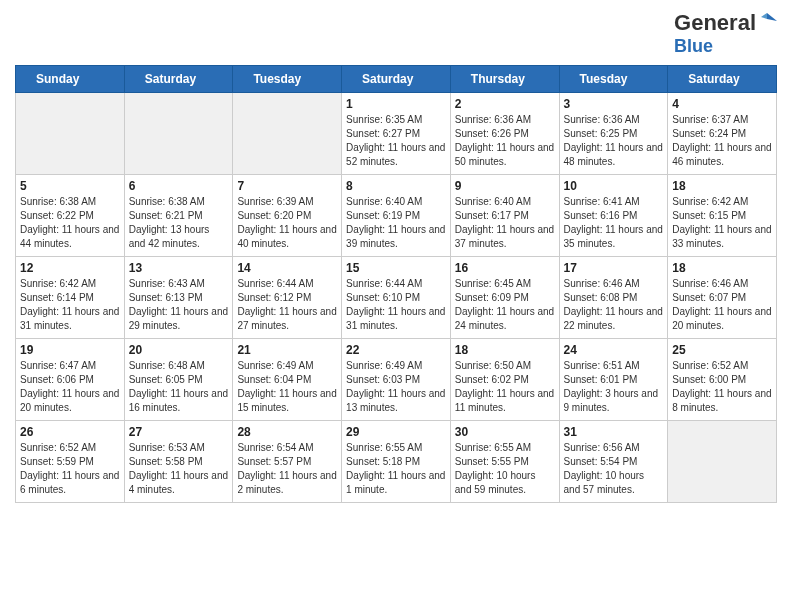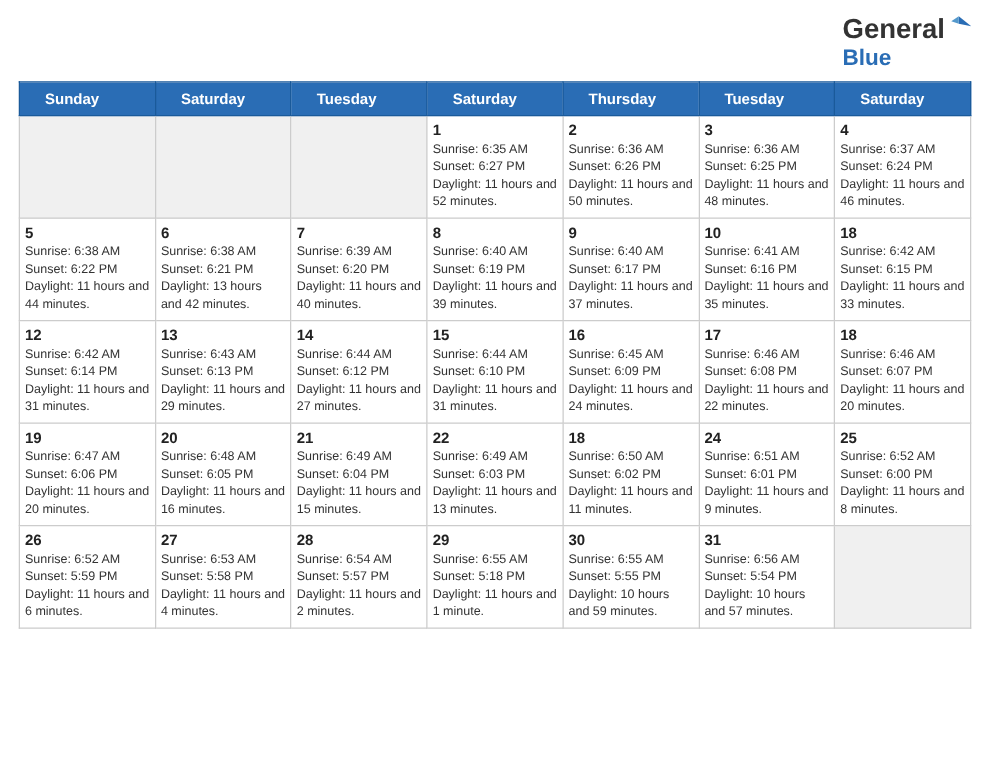--- a/index.html
+++ b/index.html
@@ -311,21 +311,21 @@
               <div>Sunrise: 6:50 AM</div>
               <div>Sunset: 6:02 PM</div>
               <div>Daylight: 11 hours and 11 minutes.</div>
             </div>
           </td>
           <td>
             <div class="day-number">24</div>
             <div class="day-info">
               <div>Sunrise: 6:51 AM</div>
               <div>Sunset: 6:01 PM</div>
-              <div>Daylight: 11 hours and 9 minutes.</div>
+              <div>Daylight: 3 hours and 9 minutes.</div>
             </div>
           </td>
           <td>
             <div class="day-number">25</div>
             <div class="day-info">
               <div>Sunrise: 6:52 AM</div>
               <div>Sunset: 6:00 PM</div>
               <div>Daylight: 11 hours and 8 minutes.</div>
             </div>
           </td>

